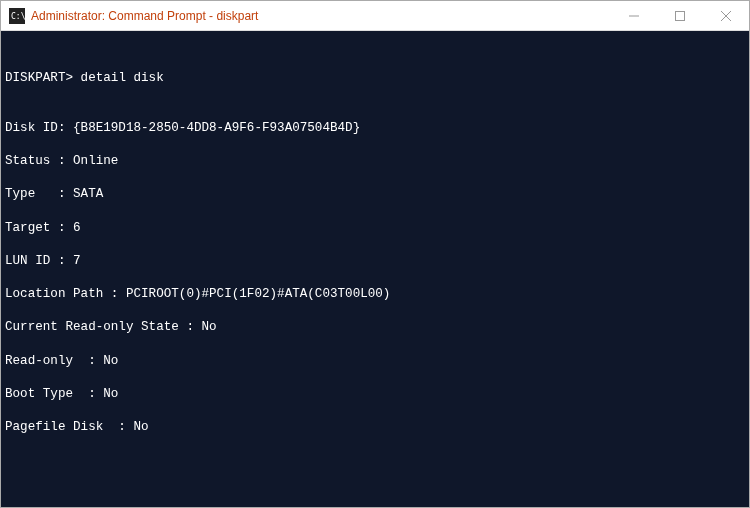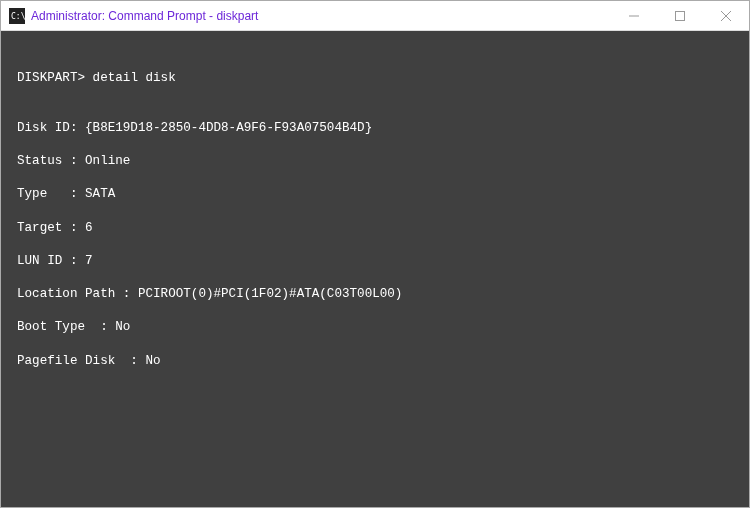--- a/index.html
+++ b/index.html
@@ -20,37 +20,37 @@
     user-select: none;
   }
   .titlebar .app-icon {
     width: 16px; height: 16px;
     margin: 0 6px 0 8px;
     display:flex;align-items:center;justify-content:center;
   }
   .titlebar .title {
     flex: 0 0 auto;
     font-size: 12px;
-    color: #6d28d9;
+    color: #c2410c;
   }
   .titlebar .spacer { flex: 1 1 auto; }
   .win-controls { display: flex; height: 100%; }
   .win-btn {
     width: 46px; height: 100%;
     display: flex; align-items: center; justify-content: center;
     color: #888;
     font-size: 10px;
   }
   .win-btn svg { stroke: #999; }
   .terminal {
-    background: #404040;
+    background: #0f172a;
     color: #fff;
     width: 100%;
     height: calc(100% - 30px);
-    padding: 6px 8px 6px 16px;
+    padding: 6px 8px 6px 4px;
     font-family: Consolas, "Courier New", monospace;
     font-size: 12.6px;
     line-height: 1.32;
     white-space: pre;
     overflow: hidden;
     position: relative;
   }
   .line { white-space: pre; }
 </style>
 </head>
@@ -88,20 +88,22 @@
 <div class="terminal">
 <div class="line"></div>
 <div class="line"><span>DISKPART&gt;</span> <span>detail disk</span></div>
 <div class="line"></div>
 <div class="line">Disk ID: {B8E19D18-2850-4DD8-A9F6-F93A07504B4D}</div>
 <div class="line">Status : Online</div>
 <div class="line">Type   : SATA</div>
 <div class="line">Target : 6</div>
 <div class="line">LUN ID : 7</div>
 <div class="line">Location Path : PCIROOT(0)#PCI(1F02)#ATA(C03T00L00)</div>
+<div class="line">Current Read-only State : No</div>
+<div class="line">Read-only  : No</div>
 <div class="line">Boot Type  : No</div>
 <div class="line">Pagefile Disk  : No</div>
 
 
 
 <div class="line"></div>
 
 
 
 

